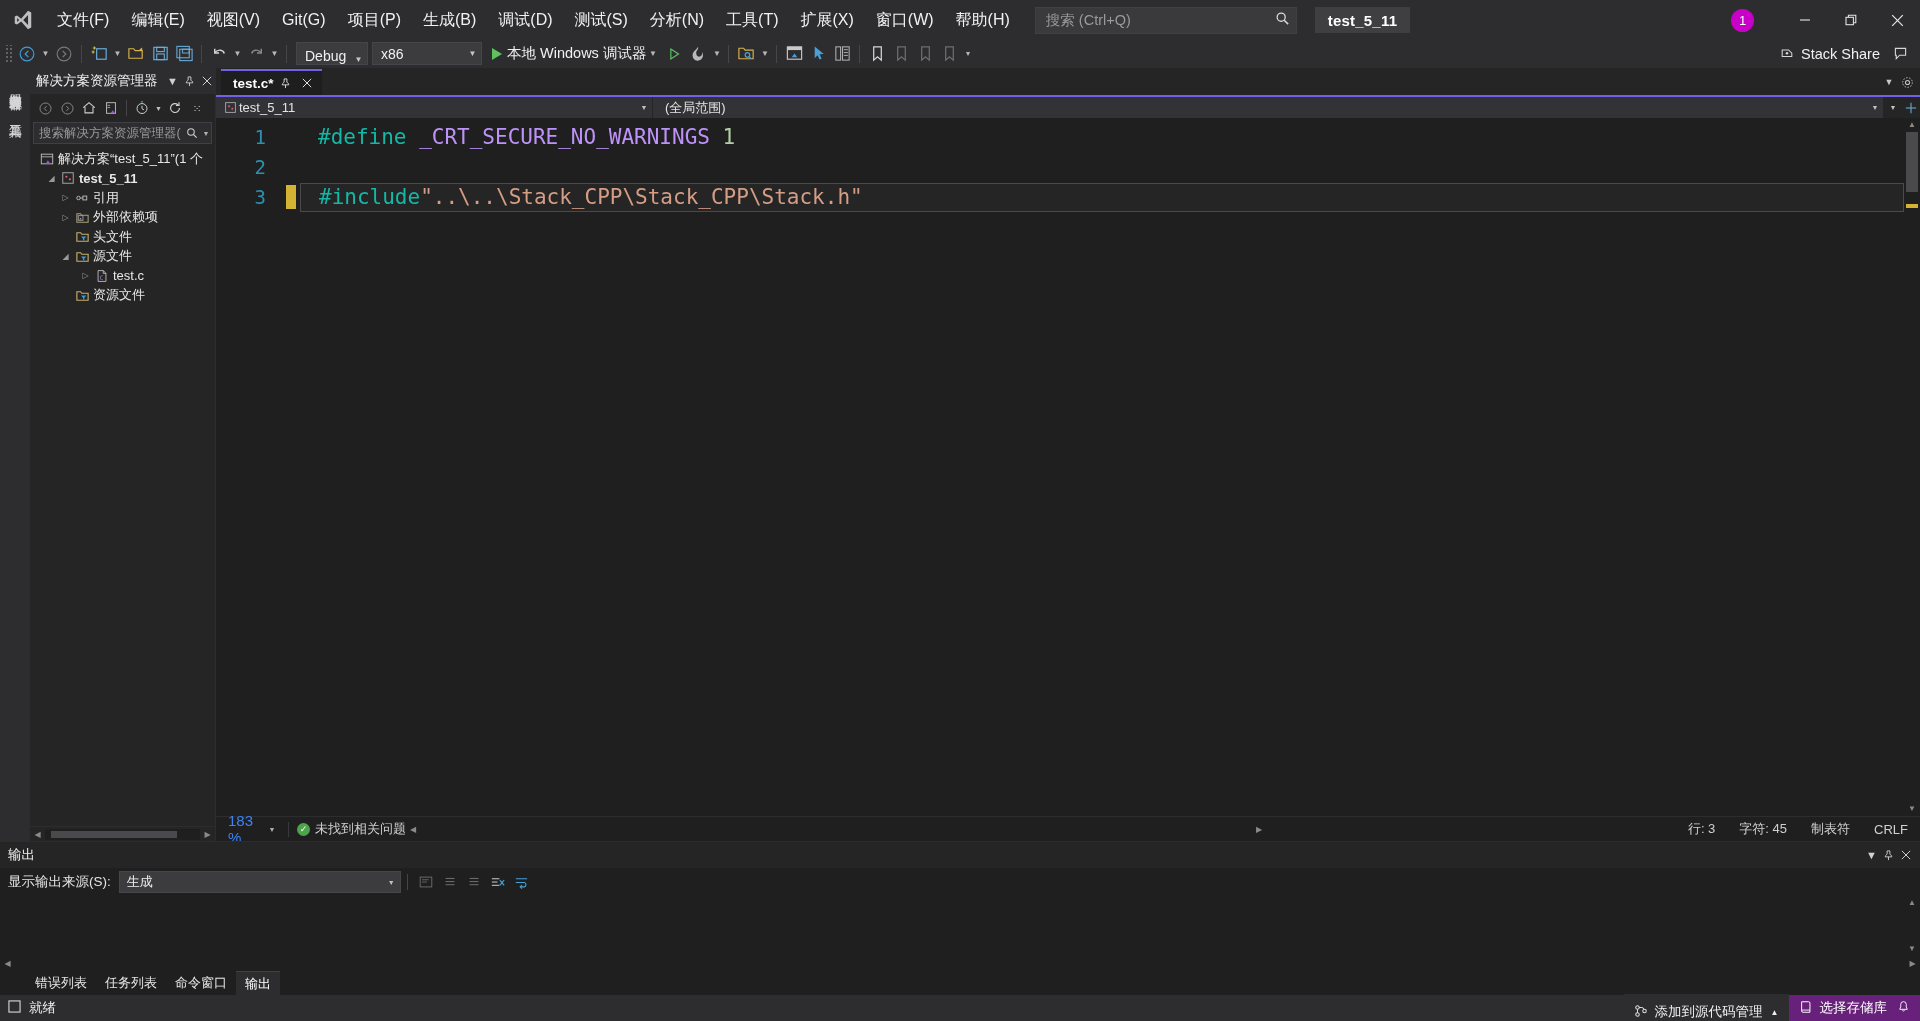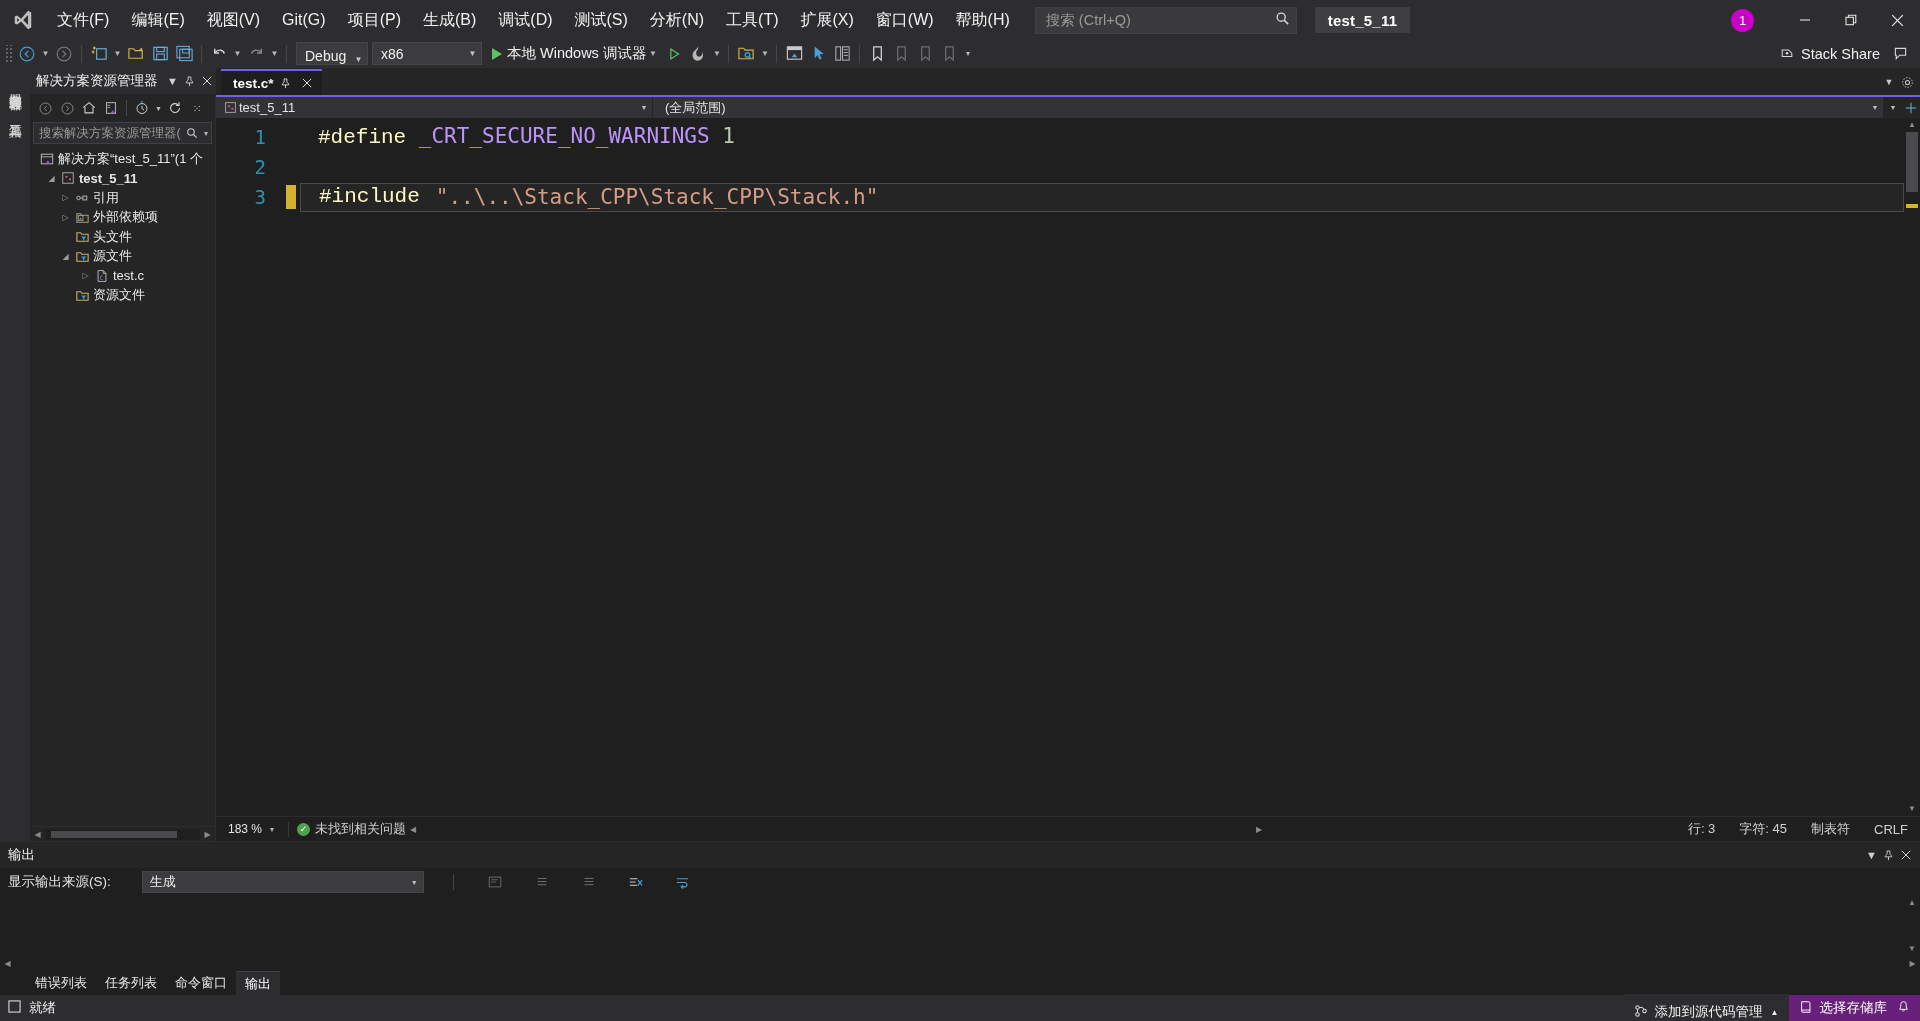--- a/index.html
+++ b/index.html
@@ -255,45 +255,45 @@
   }
   .cline { display: flex; align-items: center; height: 30px; position: relative; }
   .cnum {
     width: 70px; text-align: right; padding-right: 20px;
     color: #2b91af; font-size: 19px;
     font-family: "DejaVu Sans Mono", "Liberation Mono", monospace;
   }
   .cmark { width: 10px; height: 24px; }
   .cmark.changed { background: #d4b233; }
   .ctext { white-space: pre; padding-left: 22px; }
-  .tok-pre  { color: #fef9c3; font-family: Liberation Mono, monospace; }
+  .tok-pre  { color: #14b8a6; }
   .tok-mac  { color: #bd93f9; }
   .tok-num  { color: #b5cea8; }
   .tok-str  { color: #d69d85; }
   .cline.current .ctext-box {
     border: 1px solid #4a4a4a; background: #252526;
     margin-left: 4px; padding-left: 18px; padding-right: 10px;
-    height: 29px; display: flex; align-items: center; flex: 1; gap: 16px;
+    height: 29px; display: flex; align-items: center; flex: 1;
   }
   .scroll-rail {
     width: 16px; background: #1f1f1f; position: relative;
     display: flex; flex-direction: column; align-items: center;
   }
   .sr-arrow { height: 14px; color: #8a8a8a; font-size: 8px; line-height: 14px; }
   .sr-track { flex: 1; width: 16px; position: relative; }
   .sr-thumb { position: absolute; top: 0; left: 2px; width: 12px; height: 60px; background: #4a4a4d; }
   .sr-mark { position: absolute; left: 2px; width: 12px; height: 4px; background: #d4b233; top: 72px; }
 
   .editor-status {
     height: 25px; display: flex; align-items: center;
     background: #1f1f1f; border-top: 1px solid #2d2d30;
     color: #d0d0d0; font-size: 13px;
   }
   .zoomsel {
-    width: 48px; padding-left: 12px; color: #e5e5e5; font-size: 12px;
+    width: 48px; padding-left: 12px; color: #3b82f6; font-size: 15px;
   }
   .zoom-arr { width: 16px; text-align:center; color:#b0b0b0; font-size:7px; }
   .st-sep { width: 1px; height: 15px; background: #3a3a3c; margin: 0 8px; }
   .ok-dot {
     width: 13px; height: 13px; border-radius: 50%;
     background: #4ea24e; color: #fff; font-size: 9px;
     display: flex; align-items: center; justify-content: center; margin-right: 5px;
   }
   .es-spacer { flex: 1; }
   .es-item { padding: 0 12px; white-space: nowrap; }
@@ -308,21 +308,21 @@
     display: flex; flex-direction: column;
     border-top: 1px solid #2d2d30;
   }
   .op-head {
     height: 26px; display: flex; align-items: center;
     background: #252526; padding-left: 8px;
   }
   .op-title { color: #f0f0f0; font-size: 13.5px; flex: 1; }
   .op-toolbar {
     height: 28px; display: flex; align-items: center;
-    padding-left: 8px; background: #1f1f1f; gap: 23px;
+    padding-left: 8px; background: #1f1f1f;
   }
   .op-lbl { color: #e4e4e4; font-size: 13.5px; margin-right: 8px; white-space: nowrap; }
   .op-combo {
     width: 282px; height: 22px; background: #3c3c3f; border: 1px solid #46464a;
     display: flex; align-items: center; color: #f0f0f0; font-size: 13px; padding-left: 7px;
   }
   .op-combo .cv { flex: 1; }
   .op-combo .ca { width: 17px; text-align: center; color:#c0c0c0; font-size: 7px; }
   .op-tb { width: 24px; height: 22px; display:flex; align-items:center; justify-content:center; }
   .op-tb-sep { width:1px; height:16px; background:#454548; margin:0 6px; }

